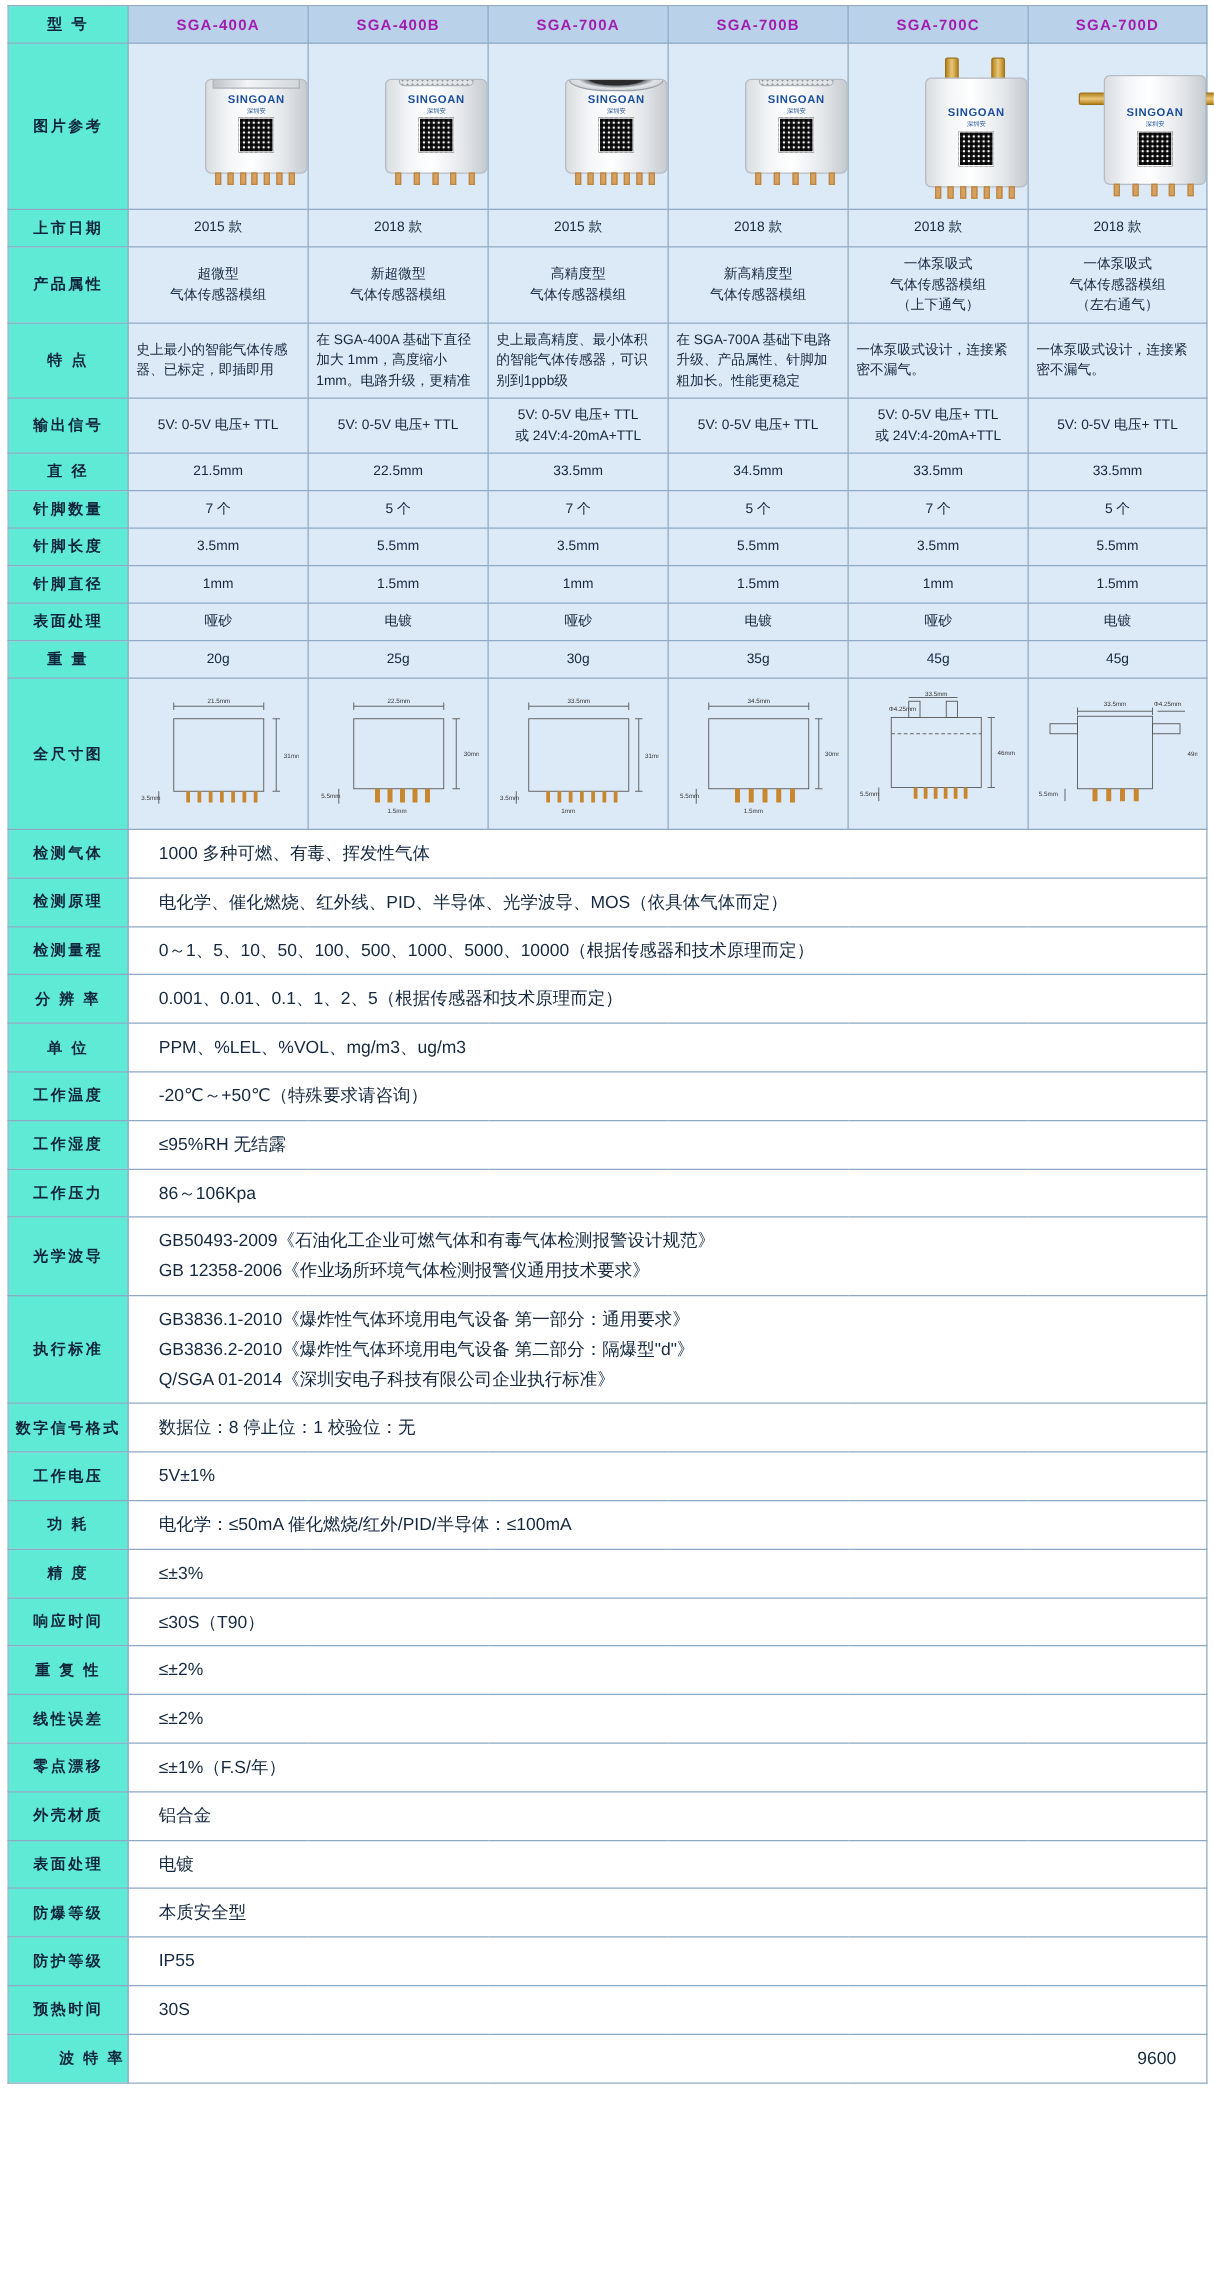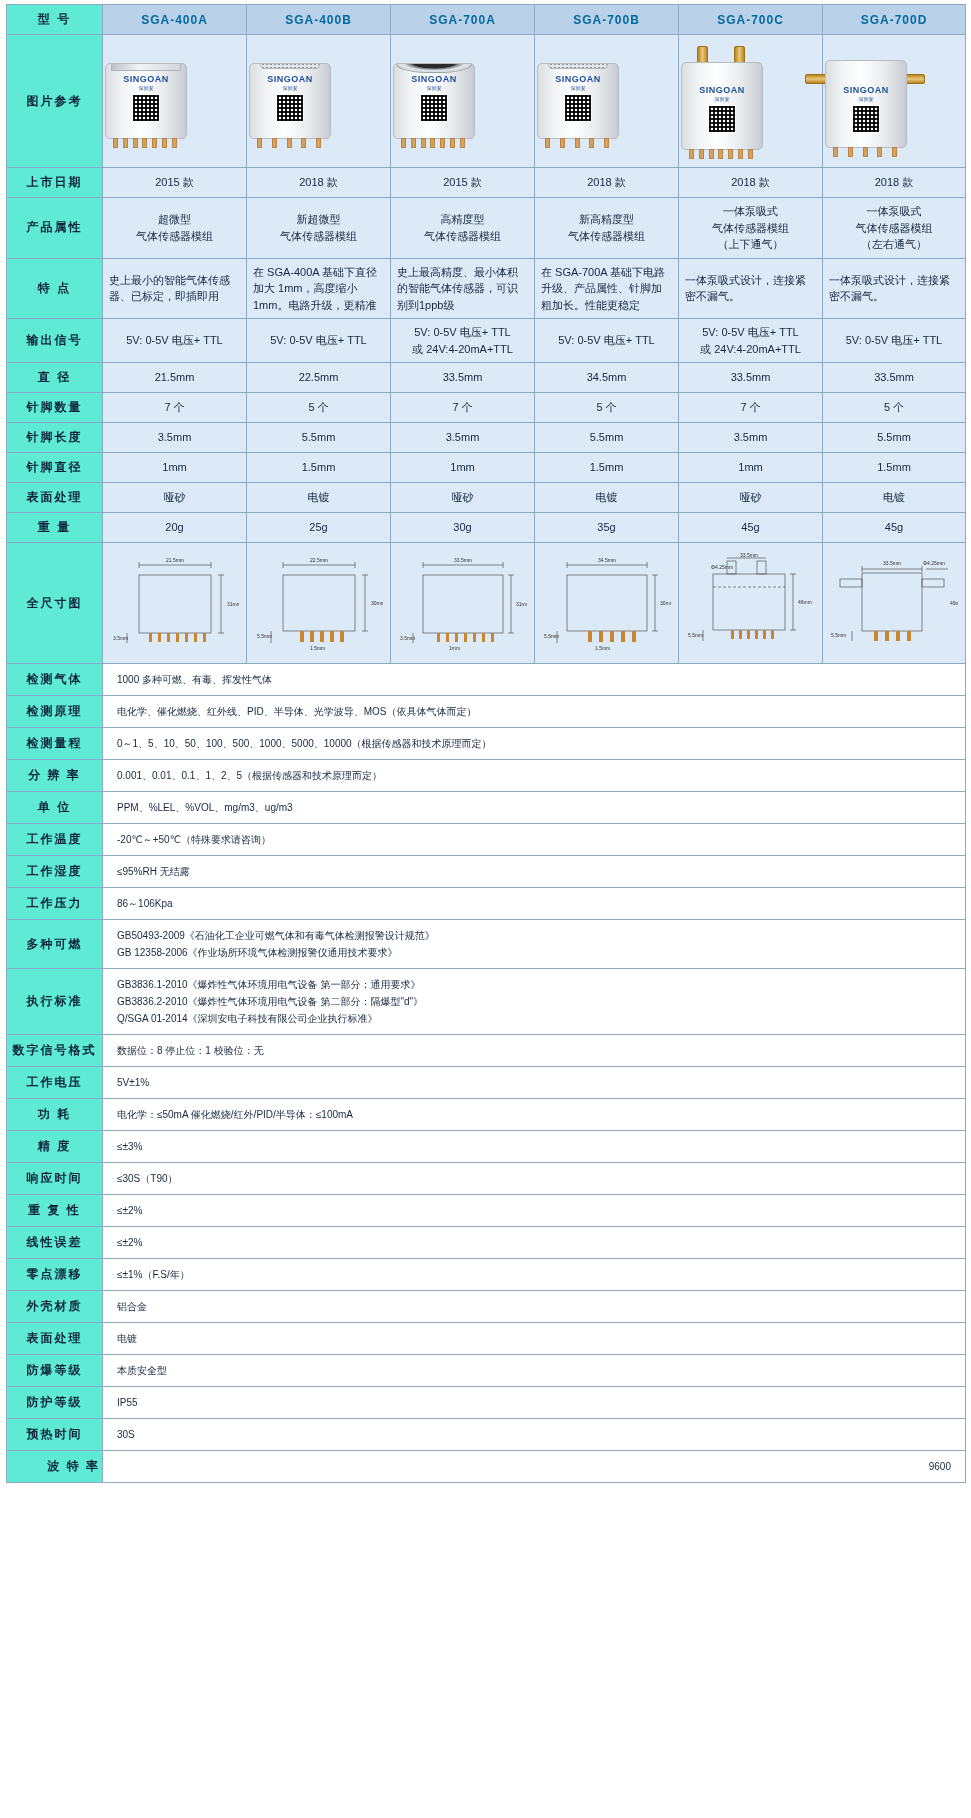--- a/index.html
+++ b/index.html
@@ -28,36 +28,36 @@
     color:#15283f;
     padding:5px 6px;
     line-height:1.5;
   }
   .cell.left{text-align:left;}
   .hdr{
     background:#b9d2ea;
     text-align:center;
     font-weight:bold;
     font-size:12px;
-    color:#0369a1;
+    color:#a21caf;
     padding:7px 2px;
     letter-spacing:1px;
   }
   .wide{
     background:#ffffff;
     text-align:left;
-    font-size:10px;
+    font-size:14px;
     color:#15283f;
-    padding:7px 14px;
+    padding:7px 24px;
     line-height:1.7;
   }
   .multi{display:block;}
   
   .imgcell{background:#dce9f6;padding:5px 2px;height:122px;}
-  .sensorwrap{display:flex;align-items:center;justify-content:flex-start;height:112px;}
+  .sensorwrap{display:flex;align-items:center;justify-content:flex-end;height:112px;}
   .sensor{position:relative;width:80px;}
   .body{
     width:80px;height:74px;border-radius:5px;
     background:linear-gradient(90deg,#d9dde1 0%,#f3f5f7 22%,#ffffff 45%,#e6e9ec 75%,#c7ccd1 100%);
     border:1px solid #b6bcc2;
     position:relative;overflow:hidden;
   }
   .body.tall{height:86px;}
   .brand{
     position:absolute;top:10px;left:0;right:0;text-align:center;
@@ -592,21 +592,21 @@
         </tr>
   <tr>
           <td class="lbl">工作湿度</td>
           <td class="wide" colspan="6">≤95%RH 无结露</td>
         </tr>
   <tr>
           <td class="lbl">工作压力</td>
           <td class="wide" colspan="6">86～106Kpa</td>
         </tr>
   <tr>
-          <td class="lbl">多种可燃</td>
+          <td class="lbl">光学波导</td>
           <td class="wide ml" colspan="6">
             <span class="multi">GB50493-2009《石油化工企业可燃气体和有毒气体检测报警设计规范》</span>
             <span class="multi">GB 12358-2006《作业场所环境气体检测报警仪通用技术要求》</span>
           </td>
         </tr>
   <tr>
           <td class="lbl">执行标准</td>
           <td class="wide ml" colspan="6">
             <span class="multi">GB3836.1-2010《爆炸性气体环境用电气设备 第一部分：通用要求》</span>
             <span class="multi">GB3836.2-2010《爆炸性气体环境用电气设备 第二部分：隔爆型"d"》</span>

